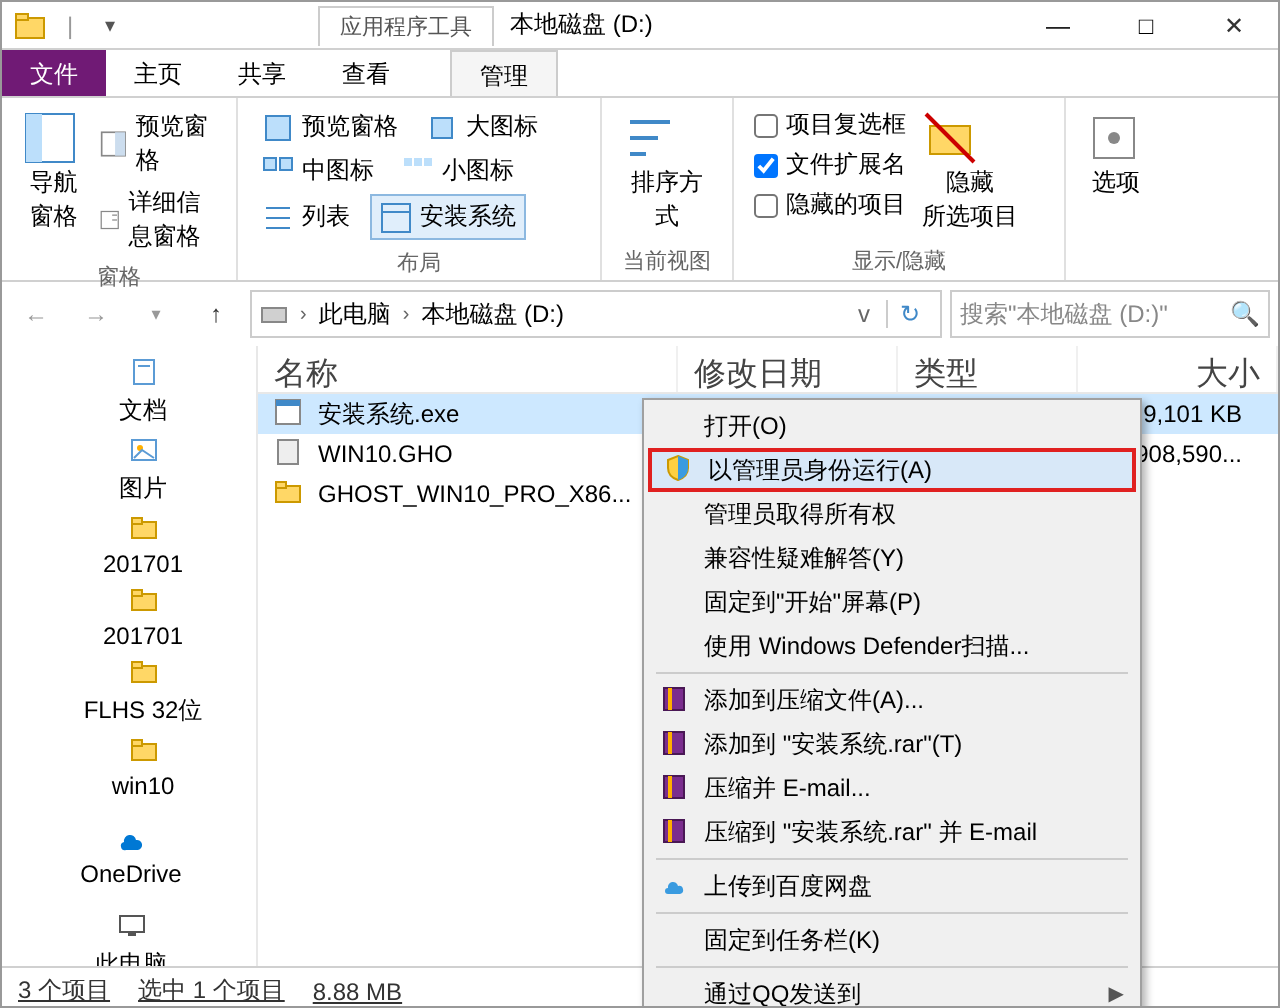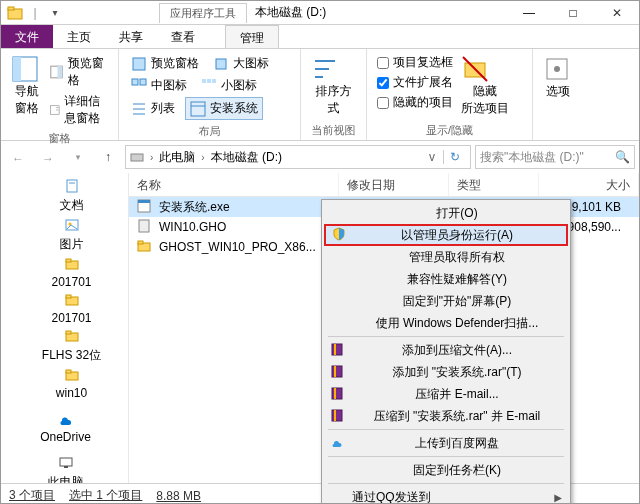--- a/index.html
+++ b/index.html
@@ -32,32 +32,32 @@
 .addrseg{display:flex;align-items:center;gap:2px;}
 .addrchev{color:#666;font-size:10px;padding:0 2px;}
 .searchbox{width:160px;height:24px;border:1px solid #ccc;display:flex;align-items:center;padding:0 4px;color:#888;}
 .content{display:flex;height:310px;}
 .tree{width:130px;border-right:1px solid #e8e8e8;overflow:hidden;padding:4px 0;}
 .tree-item{display:flex;align-items:center;gap:4px;padding:2px 4px 2px 18px;font-size:12px;flex-direction:column;}
 .tree-item.root{padding-left:6px;}
 .ticon{width:14px;height:14px;display:inline-block;}
 .list{flex:1;position:relative;}
 .listhdr{height:24px;display:flex;border-bottom:1px solid #e8e8e8;}
-.lh{padding:4px 8px;font-size:12px;color:#444;border-right:1px solid #f0f0f0;}
+.lh{padding:4px 8px;font-size:16px;color:#444;border-right:1px solid #f0f0f0;}
 .lh.name{width:210px;}
 .lh.date{width:110px;}
 .lh.type{width:90px;}
 .lh.size{width:100px;text-align:right;}
 .lrow{height:20px;display:flex;align-items:center;padding:0 8px;gap:6px;font-size:12px;}
 .lrow.sel{background:#cde8ff;}
 .lrow .name{width:194px;}
 .lrow .size{margin-left:auto;width:90px;text-align:right;padding-right:10px;}
 .ficon{width:16px;height:16px;}
 .ctxmenu{position:absolute;left:320px;top:198px;width:250px;background:#f0f0f0;border:1px solid #a0a0a0;box-shadow:2px 2px 4px rgba(0,0,0,.3);padding:2px;}
-.citem{height:22px;display:flex;align-items:center;gap:8px;padding:0 6px 0 28px;font-size:12px;position:relative;justify-content:center;}
+.citem{height:22px;display:flex;align-items:center;gap:8px;padding:0 6px 0 28px;font-size:12px;position:relative;}
 .citem.hl{border:2px solid #e02020;background:#d8e8f8;}
 .citem .arrow{margin-left:auto;font-size:10px;color:#555;}
 .csep{height:1px;background:#ccc;margin:2px 4px;}
 .cicon{position:absolute;left:6px;width:16px;height:16px;}
 .statusbar{height:24px;border-top:1px solid #d0d0d0;display:flex;align-items:center;padding:0 8px;gap:14px;font-size:11px;color:#333;text-decoration:underline;}
 svg{display:block;}
 </style>
 </head>
 <body>
 

